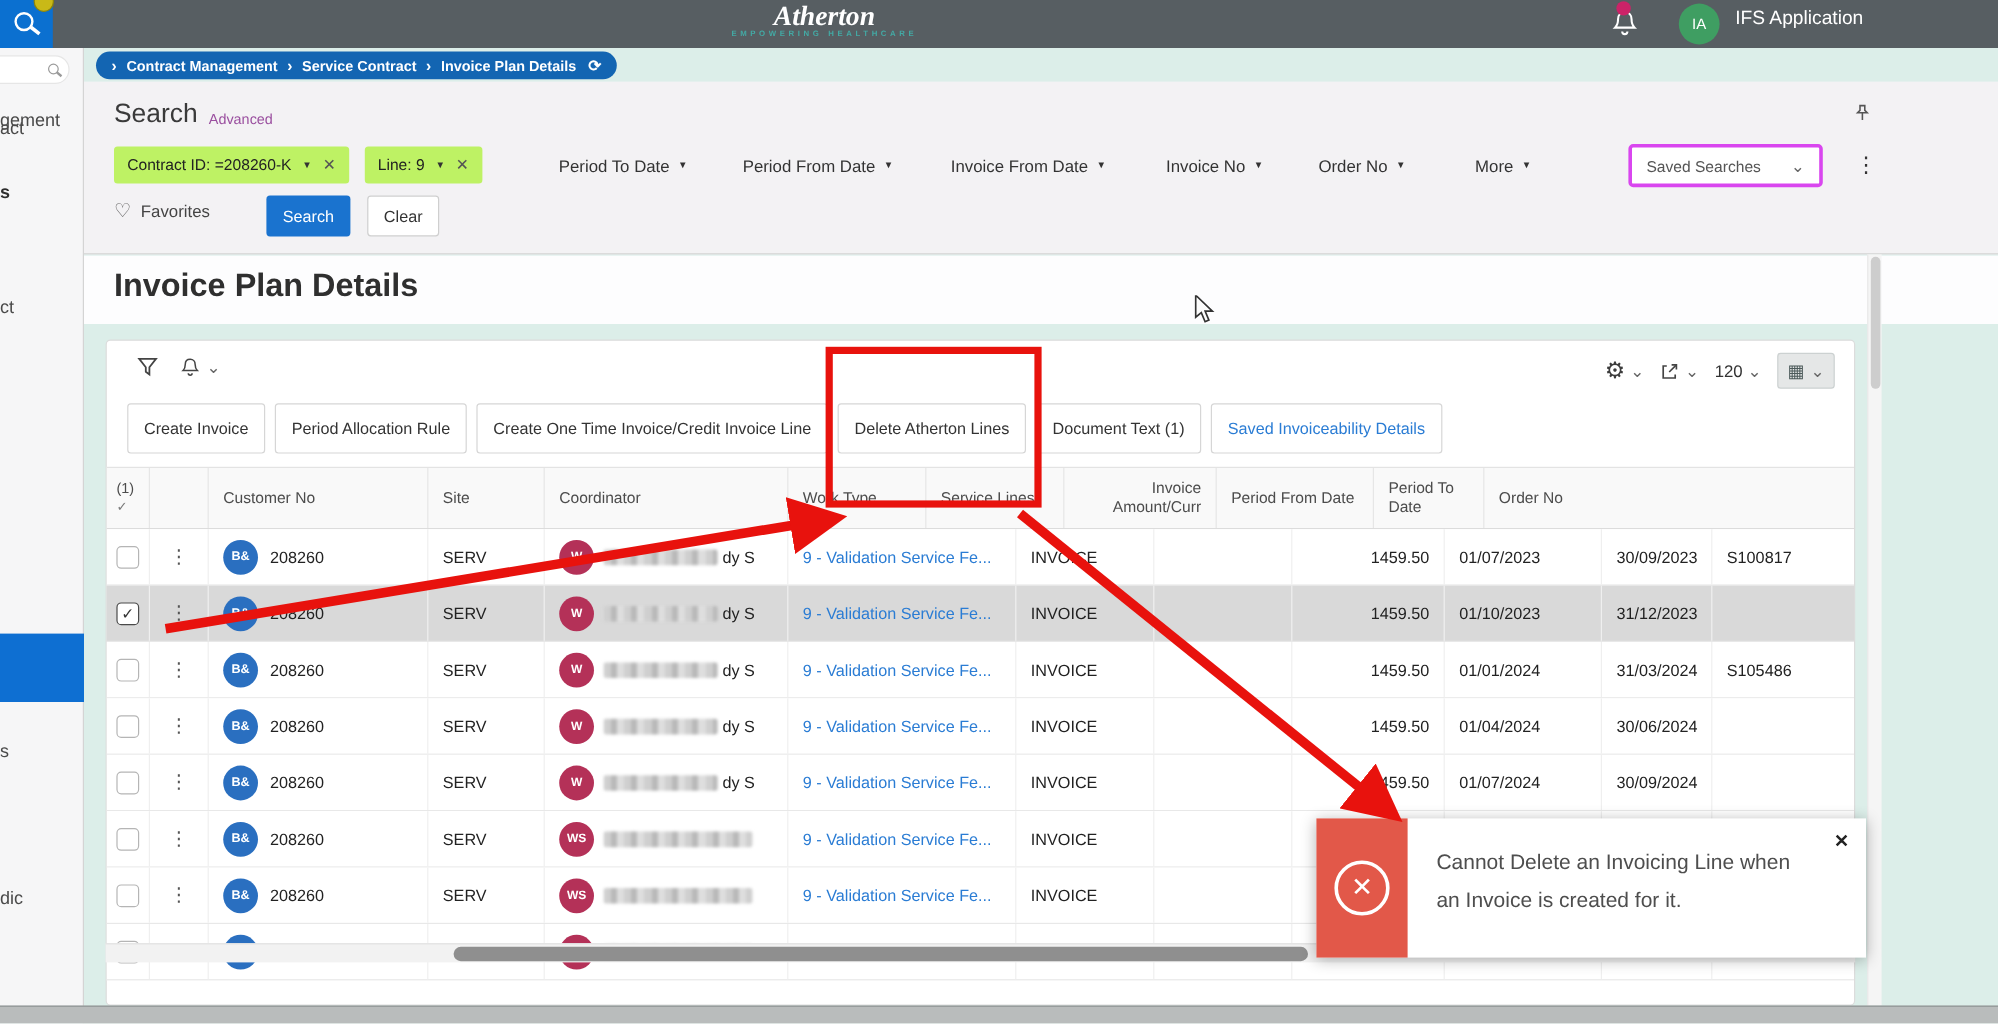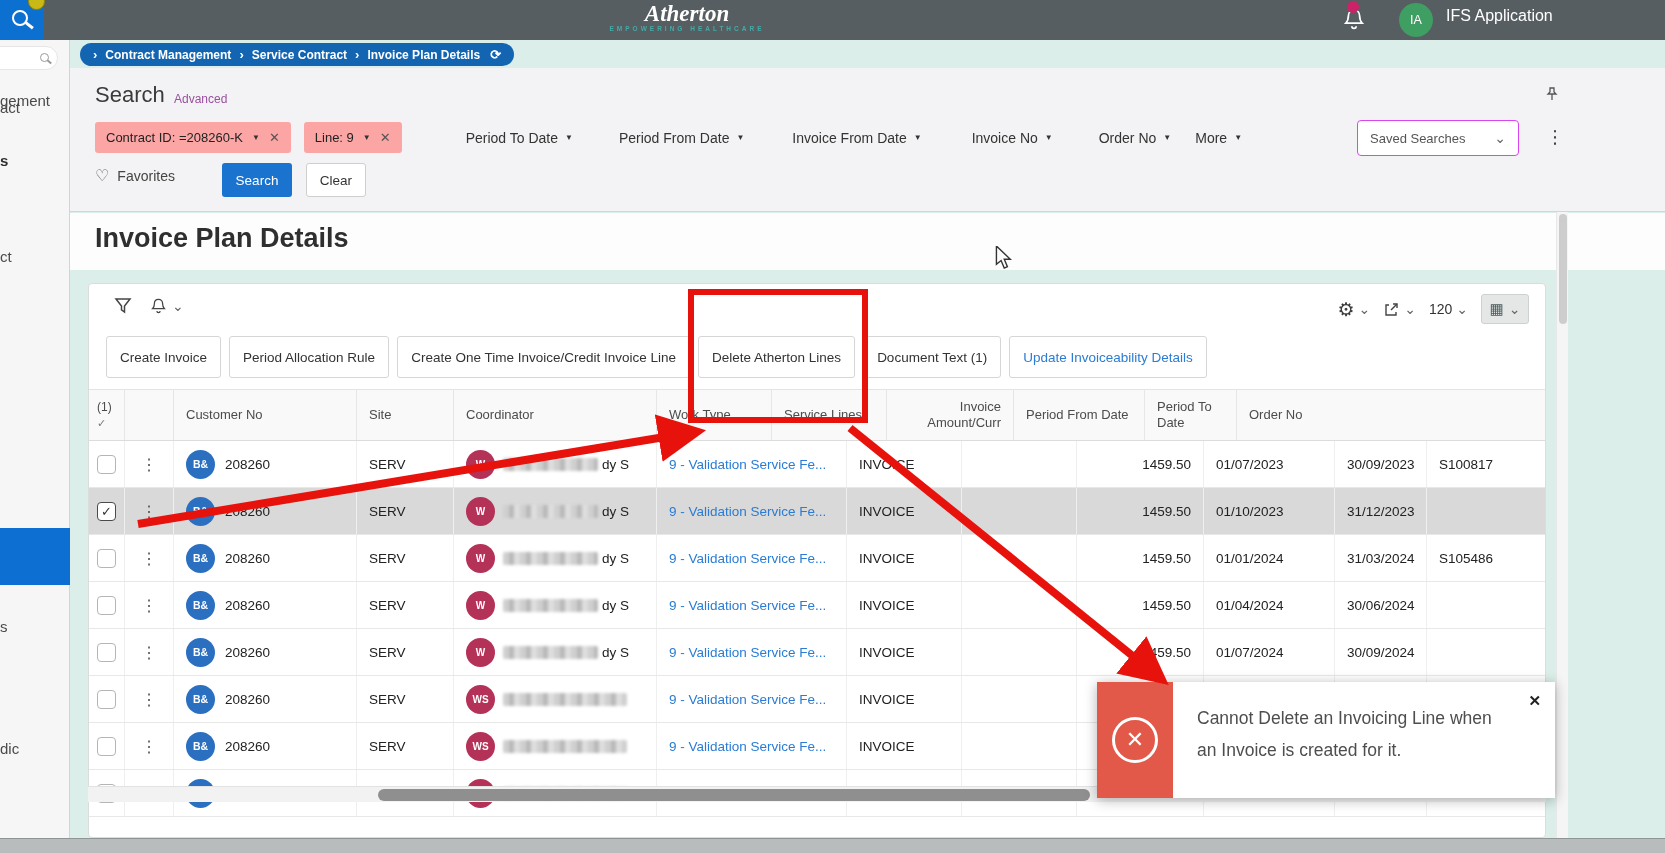--- a/index.html
+++ b/index.html
@@ -33,26 +33,26 @@
   .side-frag.bold { font-weight:bold; color:#2e2e2e; }
   .side-active { position:absolute; left:0; top:488px; width:70px; height:57px; background:#0e6fd2; }
 
   
   .search-panel { position:absolute; left:70px; top:68px; width:1595px; height:144px; background:#f3f2f4; border-bottom:1px solid #d5d5d5; }
   .sp-heading { position:absolute; left:25px; top:14px; font-size:22px; color:#3a3a3a; }
   .sp-advanced { position:absolute; left:104px; top:24px; font-size:12px; color:#9a4f9f; cursor:pointer; }
   .pin { position:absolute; left:1474px; top:18px; width:16px; height:16px; }
   .sp-kebab { position:absolute; left:1476px; top:58px; font-size:18px; color:#333; letter-spacing:1px; }
   .chip-row { position:absolute; left:25px; top:54px; display:flex; align-items:center; }
-  .chip { display:inline-flex; align-items:center; gap:9px; height:31px; padding:0 11px; background:#fca5a5; border-radius:3px; font-size:13px; color:#222; white-space:nowrap; }
+  .chip { display:inline-flex; align-items:center; gap:9px; height:31px; padding:0 11px; background:#bef264; border-radius:3px; font-size:13px; color:#222; white-space:nowrap; }
   .chip + .chip { margin-left:13px; }
   .caret { font-size:8px; color:#333; }
   .chip-x { font-size:13px; color:#555; }
   .filter { display:inline-flex; align-items:center; gap:7px; font-size:14px; color:#333; white-space:nowrap; cursor:pointer; }
-  .saved { position:absolute; left:1287px; top:52px; width:162px; height:36px; background:#fff; border:1px solid #d946ef; border-radius:4px; display:flex; align-items:center; justify-content:space-between; padding:0 12px; font-size:13px; color:#555; }
+  .saved { position:absolute; left:1287px; top:52px; width:162px; height:36px; background:#fff; border:3px solid #d946ef; border-radius:4px; display:flex; align-items:center; justify-content:space-between; padding:0 12px; font-size:13px; color:#555; }
   .chev { color:#666; font-size:14px; line-height:8px; }
   .fav-row { position:absolute; left:25px; top:98px; display:flex; align-items:center; }
   .heart { font-size:16px; color:#666; margin-right:8px; }
   .fav-label { font-size:14px; color:#444; }
   .btn-search { position:absolute; left:152px; top:95px; width:70px; height:34px; background:#1a73cf; color:#fff; border:none; border-radius:3px; font-size:13.5px; font-family:inherit; }
   .btn-clear { position:absolute; left:236px; top:95px; width:60px; height:34px; background:#fff; color:#333; border:1px solid #cfcfcf; border-radius:3px; font-size:13.5px; font-family:inherit; }
 
   
   .title-band { position:absolute; left:70px; top:213px; width:1595px; height:57px; background:#fdfdfe; }
   .page-title { position:absolute; left:25px; top:10px; font-size:27px; font-weight:bold; color:#2f2f2f; }
@@ -210,21 +210,21 @@
           <span class="caret">▼</span>
       </div>
       <div class="filter" style="margin-left:50px">
         <span>Invoice No</span>
           <span class="caret">▼</span>
       </div>
       <div class="filter" style="margin-left:46px">
         <span>Order No</span>
           <span class="caret">▼</span>
       </div>
-      <div class="filter" style="margin-left:24px">
+      <div class="filter" style="margin-left:58px">
         <span>More</span>
           <span class="caret">▼</span>
       </div>
     </div>
 
     <div class="saved">
       <span>Saved Searches</span>
       <span class="chev">⌄</span>
     </div>
 
@@ -278,21 +278,21 @@
 
     <div class="actions">
       <button class="abtn">Create Invoice</button>
       <button class="abtn">Period Allocation Rule</button>
       <button class="abtn">Create One Time Invoice/Credit Invoice Line</button>
       <span class="del-wrap">
         <button class="abtn">Delete Atherton Lines</button>
         <span class="red-box"></span>
       </span>
       <button class="abtn">Document Text (1)</button>
-      <button class="abtn blue">Update Invoiceability Details</button>
+      <button class="abtn blue">Saved Invoiceability Details</button>
     </div>
 
     <div class="tbl">
       <div class="thead">
         <div class="th c-sel">
           <span>(1)</span>
           <span class="hdr-check">✓</span>
         </div>
         <div class="th c-keb"></div>
         <div class="th c-cust">Customer No</div>

